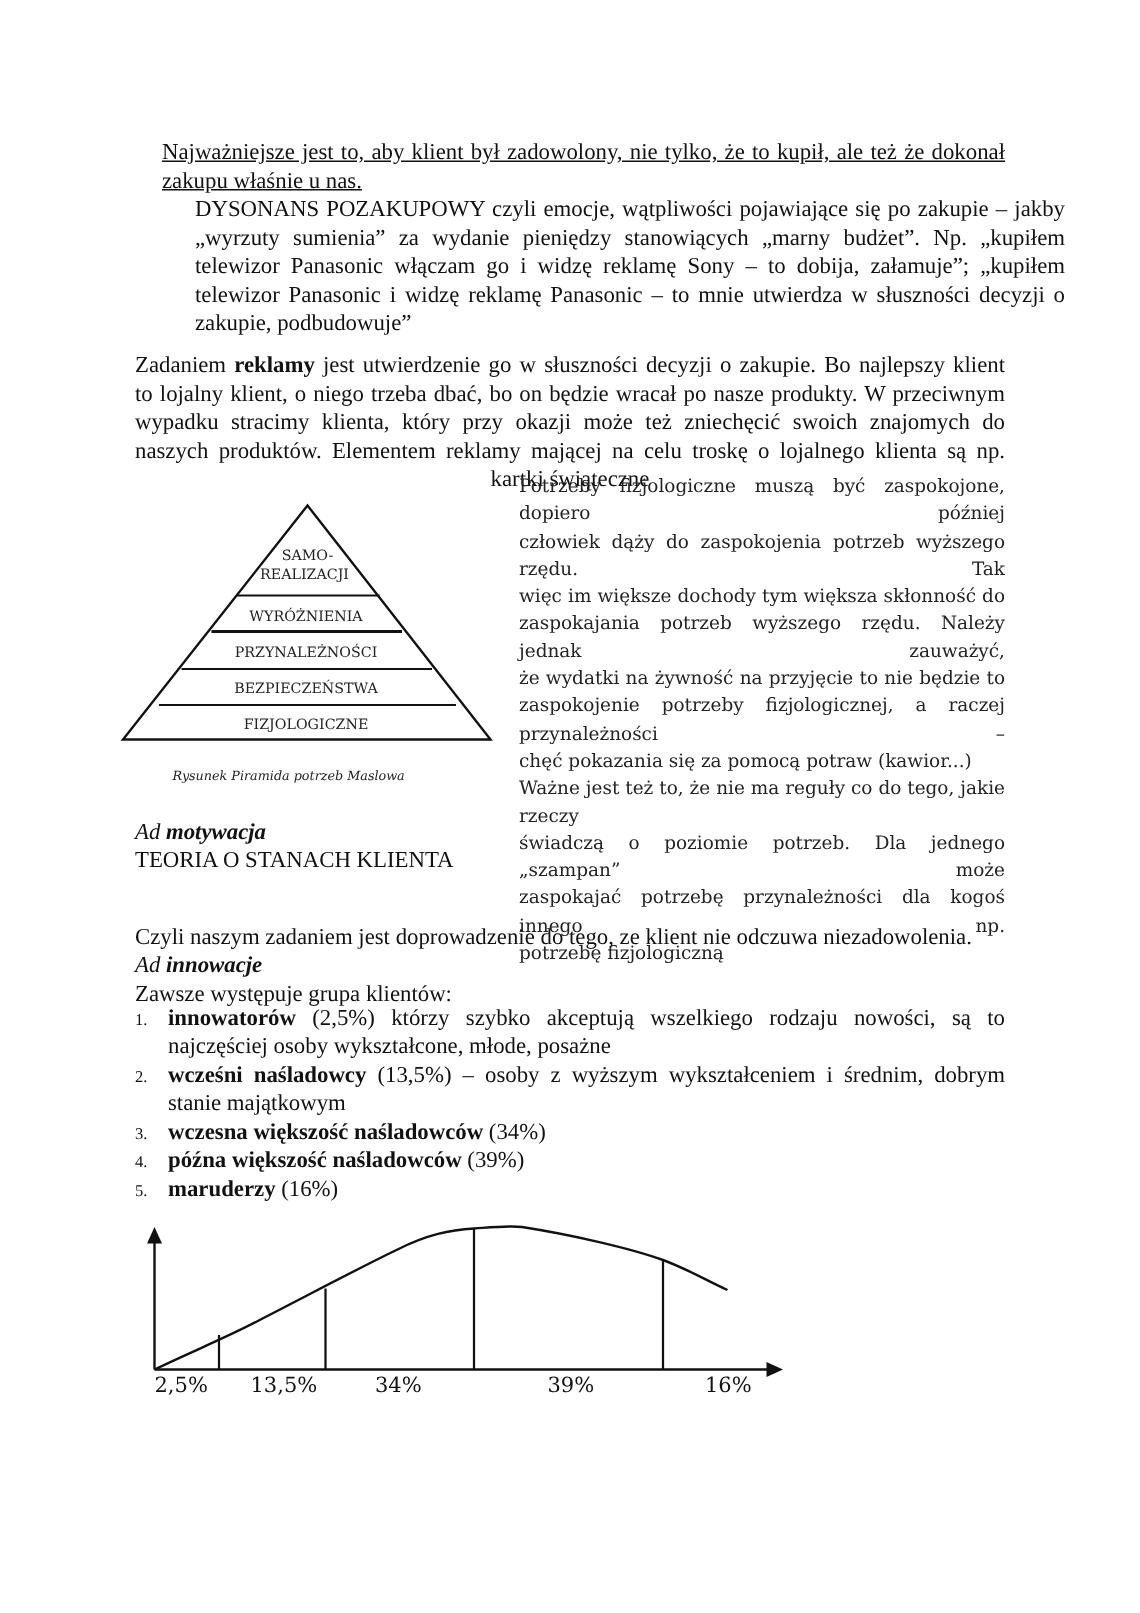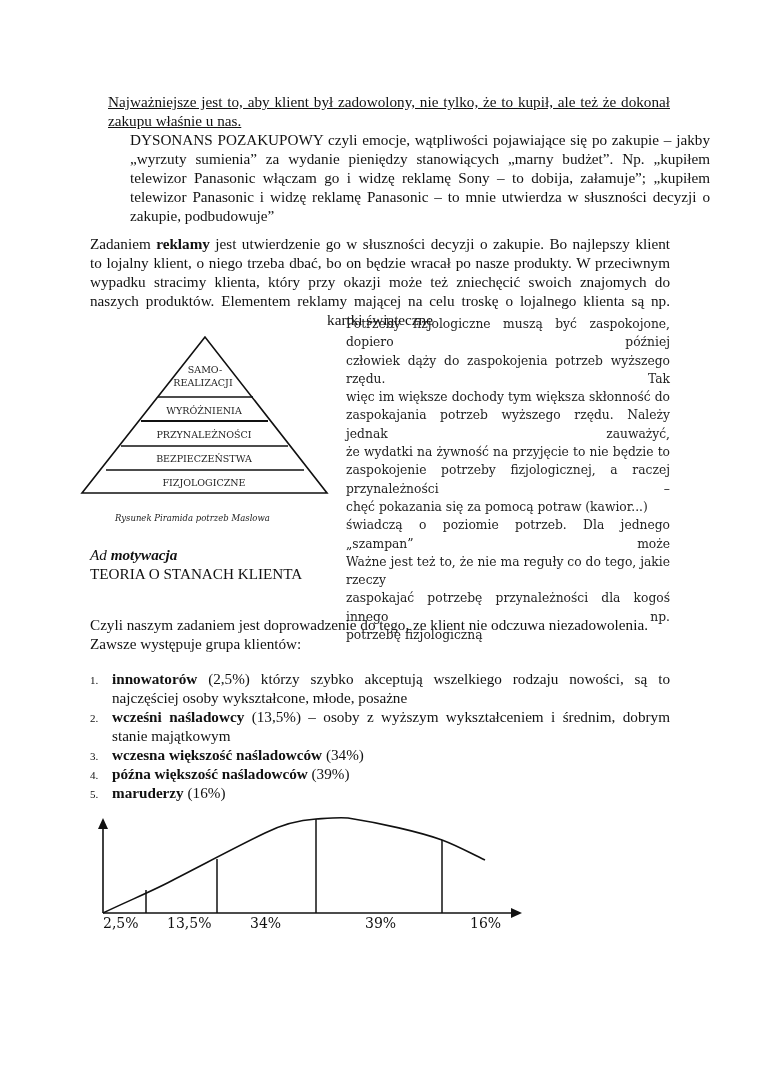--- a/index.html
+++ b/index.html
@@ -58,33 +58,34 @@
 <div class="caption">Rysunek Piramida potrzeb Maslowa</div>
 
 <div class="side">
   <span class="jl">Potrzeby fizjologiczne muszą być zaspokojone, dopiero później</span>
   <span class="jl">człowiek dąży do zaspokojenia potrzeb wyższego rzędu. Tak</span>
   <span class="jl">więc im większe dochody tym większa skłonność do</span>
   <span class="jl">zaspokajania potrzeb wyższego rzędu. Należy jednak zauważyć,</span>
   <span class="jl">że wydatki na żywność na przyjęcie to nie będzie to</span>
   <span class="jl">zaspokojenie potrzeby fizjologicznej, a raczej przynależności –</span>
   <span class="l">chęć pokazania się za pomocą potraw (kawior...)</span>
+  <span class="jl">Ważne jest też to,  że nie ma reguły co do tego, jakie rzeczy</span>
   <span class="jl">świadczą o poziomie potrzeb. Dla jednego „szampan” może</span>
-  <span class="jl">Ważne jest też to,  że nie ma reguły co do tego, jakie rzeczy</span>
   <span class="jl">zaspokajać potrzebę przynależności dla kogoś innego np.</span>
   <span class="l">potrzebę fizjologiczną</span>
 </div>
 
 <div class="blk serif" style="top:545px;">
   <div><i>Ad </i><i><b>motywacja</b></i></div>
   <div>TEORIA O STANACH KLIENTA</div>
 </div>
 
 <div class="blk serif" style="top:615px;">
   <div>Czyli naszym zadaniem jest doprowadzenie do tego, ze klient nie odczuwa niezadowolenia.</div>
+  <div><i>Ad </i><i><b>innowacje</b></i></div>
   <div>Zawsze występuje grupa klientów:</div>
 </div>
 
 <div class="list serif">
   <div class="li">
     <span class="num">1.</span>
     <span class="jl"><b>innowatorów</b><span> (2,5%) którzy szybko akceptują wszelkiego rodzaju nowości, są to</span></span>
     <span style="display:block">najczęściej osoby wykształcone, młode, posażne</span>
   </div>
   <div class="li">

